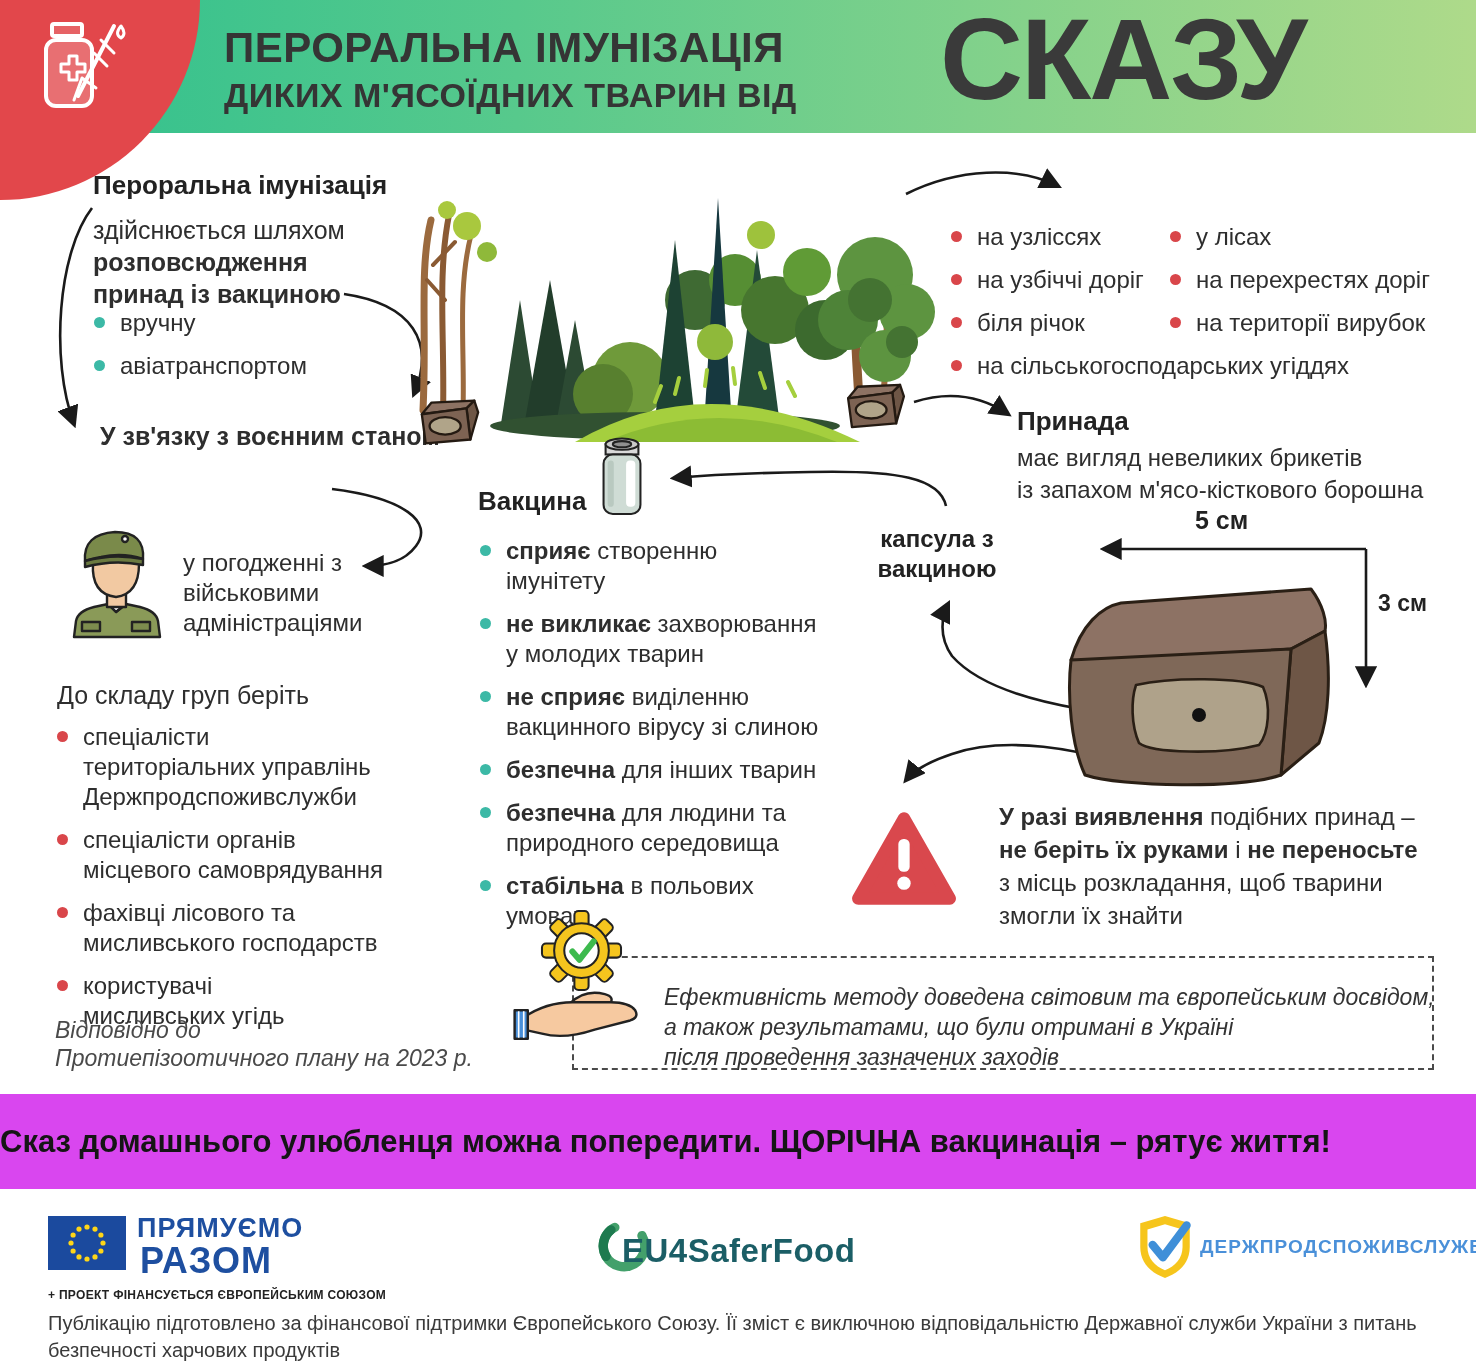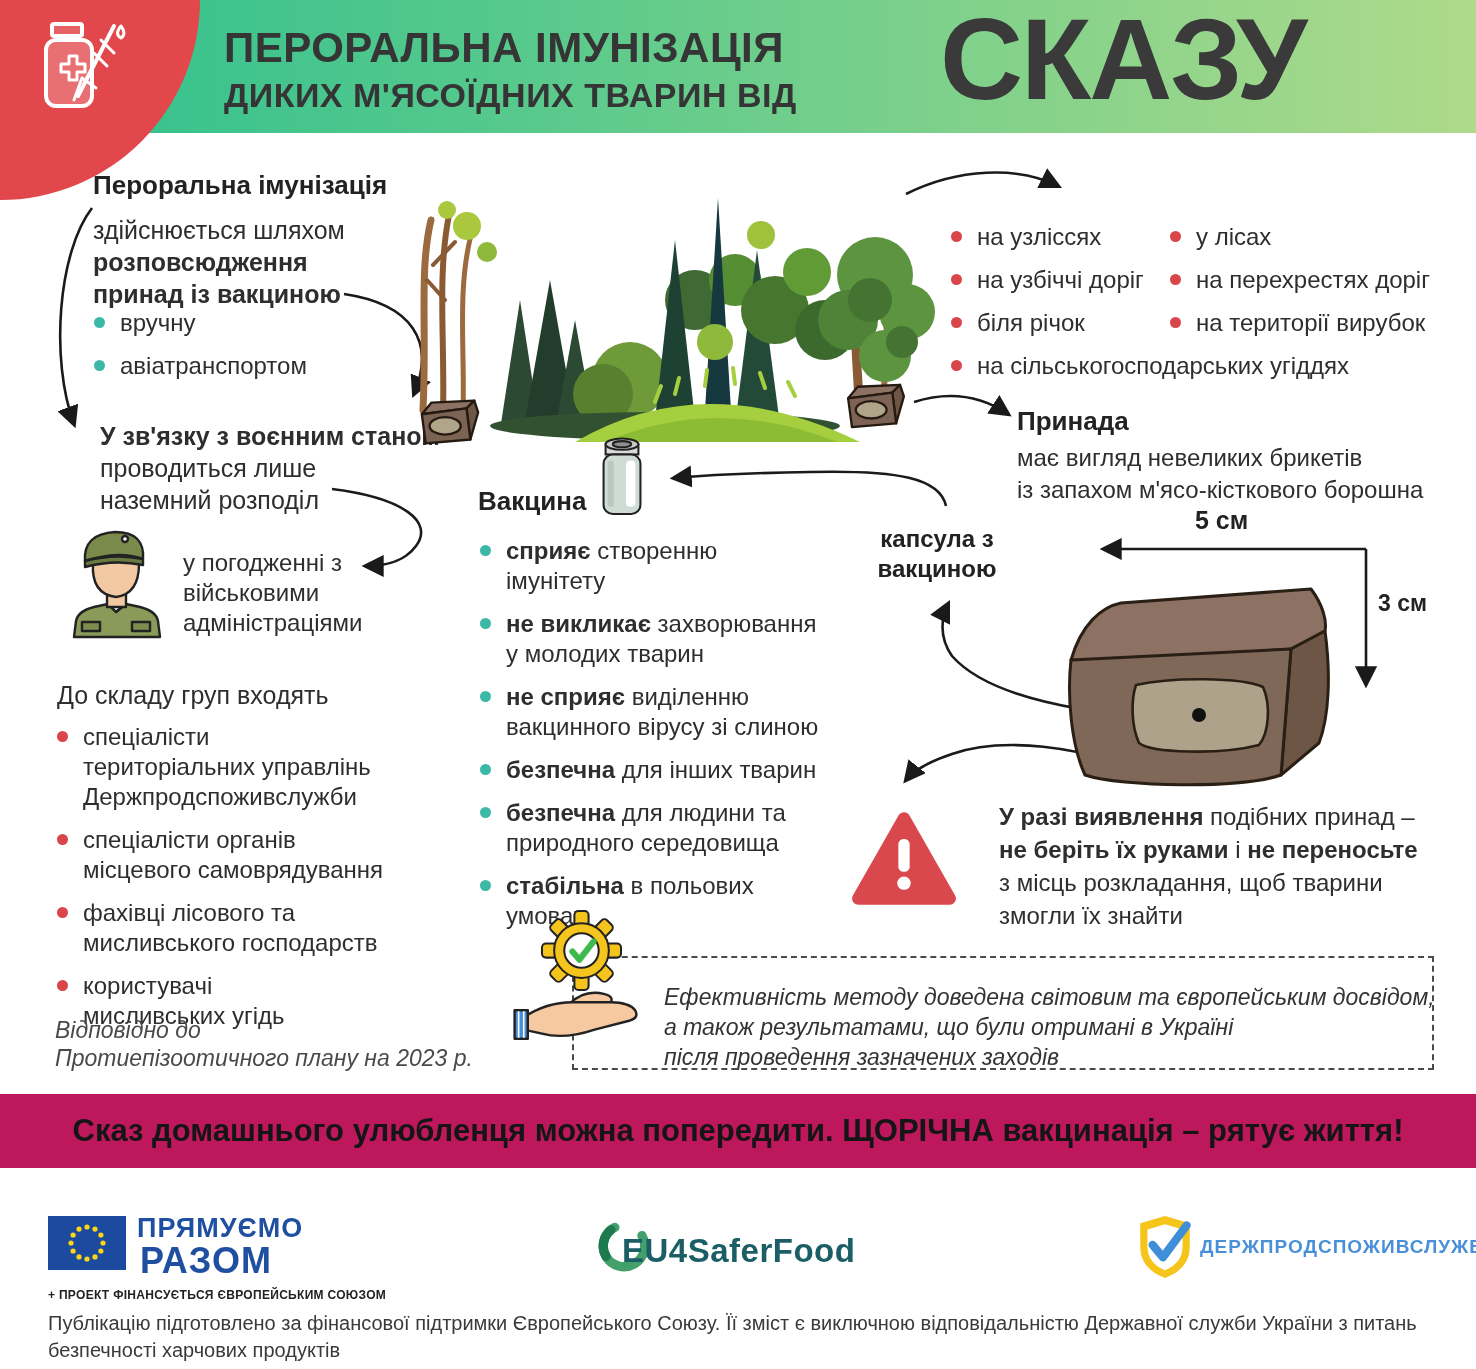--- a/index.html
+++ b/index.html
@@ -46,21 +46,21 @@
   .capsule{left:872px;top:524px;width:130px;text-align:center;font-weight:800;font-size:24px;line-height:30px;color:#222;}
   .dim5{left:1195px;top:506px;font-weight:800;font-size:25px;color:#222;}
   .dim3{left:1378px;top:590px;font-weight:800;font-size:23px;color:#222;}
   .brick{left:1040px;top:565px;z-index:2;}
   .warn-tri{left:850px;top:810px;z-index:3;}
   .warn-txt{left:999px;top:800px;width:430px;line-height:33px;}
   .gearhand{left:512px;top:910px;z-index:4;}
   .dashbox{left:572px;top:956px;width:858px;height:110px;border:2px dashed #4a4a4a;z-index:2;}
   .eff{left:664px;top:982px;width:780px;font-size:23px;line-height:30px;font-style:italic;color:#333;z-index:3;}
   
-  .banner{left:0;top:1094px;width:1476px;height:74px;background:#be185d;display:flex;align-items:center;justify-content:center;}
+  .banner{left:0;top:1094px;width:1476px;height:95px;background:#d946ef;display:flex;align-items:center;justify-content:flex-start;}
   .banner span{font-size:31px;font-weight:800;color:#151515;}
   .euflag{left:48px;top:1216px;}
   .eu-l1{left:137px;top:1213px;font-size:27px;font-weight:800;color:#1e4fa0;letter-spacing:1px;}
   .eu-l2{left:140px;top:1240px;font-size:36px;font-weight:800;color:#1e4fa0;letter-spacing:1px;}
   .eu-sub{left:48px;top:1288px;font-size:12px;font-weight:700;color:#222;letter-spacing:.3px;}
   .e4sf-ic{left:596px;top:1218px;}
   .e4sf-t{left:622px;top:1232px;font-size:33px;font-weight:800;color:#1b5e66;letter-spacing:.5px;}
   .dpss-ic{left:1136px;top:1214px;}
   .dpss-t{left:1200px;top:1236px;font-size:19px;font-weight:700;color:#4a90d9;letter-spacing:1px;}
   .disc{left:48px;top:1310px;width:1420px;font-size:20px;line-height:27px;color:#3a3a3a;}
@@ -113,43 +113,42 @@
 
   <h3 class="abs sec oral-h">Пероральна імунізація</h3>
   <div class="abs t pre oral-intro" style="font-size:25px;line-height:32px;"><span>здійснюється шляхом
 </span><span class="b">розповсюдження
 принад із вакциною</span></div>
   <ul class="abs dots teal method-list">
     <li style="">вручну</li>
     <li>авіатранспортом</li>
   </ul>
   <div class="abs t pre martial" style="font-size:25px;line-height:32px;"><span class="b">У зв'язку з воєнним станом
-</span><span>проводиться лише
-наземний розподіл</span></div>
+</span></div>
 
   <div class="abs soldier">
     <svg width="108" height="118" viewBox="0 0 108 118">
       <g stroke="#222" stroke-width="2.4" stroke-linejoin="round">
         <path d="M12 115 L14 99 Q16 89 32 85 L46 82 L54 90 L64 82 L78 85 Q94 89 96 99 L98 115 Z" fill="#8a9a58"></path>
         <path d="M46 82 L54 90 L64 82" fill="none"></path>
         <rect x="20" y="100" width="18" height="9" fill="#7d8d4e"></rect>
         <rect x="70" y="100" width="18" height="9" fill="#7d8d4e"></rect>
         <rect x="45" y="72" width="19" height="13" fill="#f2c9a2"></rect>
         <path d="M31 41 Q29 72 54 75 Q77 72 77 42 Q54 36 31 41 Z" fill="#f2c9a2"></path>
         <path d="M23 39 Q21 12 53 10 Q83 10 81 37 Q61 30 39 35 Q29 37 23 39 Z" fill="#7a8a4a"></path>
         <path d="M23 39 Q52 31 81 37 L81 43 Q52 37 23 45 Z" fill="#6b7a40"></path>
         <circle cx="63" cy="17" r="3" fill="#fff"></circle>
       </g>
     </svg>
   </div>
   <div class="abs t pre mil-note" style="line-height:30px;">у погодженні з
 військовими
 адміністраціями</div>
 
-  <div class="abs groups-h">До складу груп входять</div>
+  <div class="abs groups-h">До складу груп беріть</div>
   <ul class="abs dots red groups-list">
     <li>спеціалісти
 територіальних управлінь
 Держпродспоживслужби</li>
     <li>спеціалісти органів
 місцевого самоврядування</li>
     <li>фахівці лісового та
 мисливського господарств</li>
     <li>користувачі
 мисливських угідь</li>

